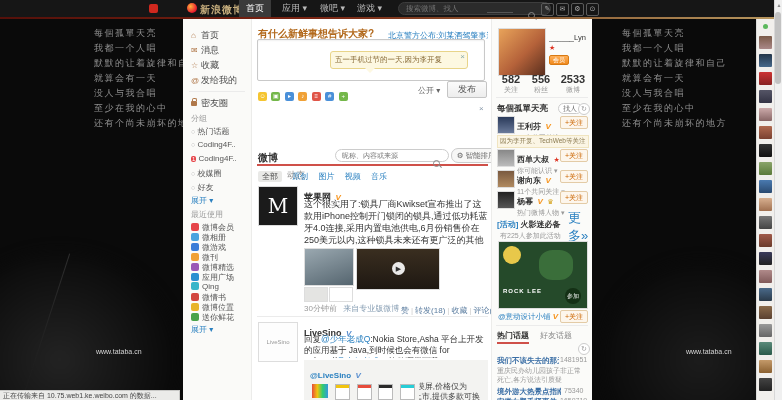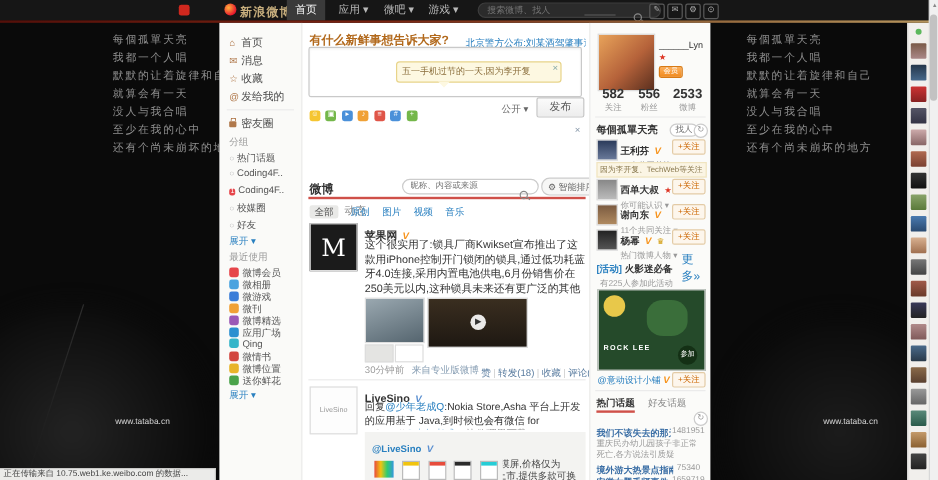--- a/index.html
+++ b/index.html
@@ -334,21 +334,21 @@
     <div class="abs fbtn" style="left:68px;top:151px">+关注</div>
 
     <div class="abs avatar16" style="left:5px;top:172px;background:linear-gradient(#222,#555)"></div>
     <div class="abs" style="left:25px;top:171px">
       <span class="sg-name">杨幂</span>
       <span class="vb" style="color:#f7941d">V</span>
       <span style="color:#d4a017;font-size:7px">♛</span>
       <div class="sg-reason"><span>热门微博人物</span> <span>▾</span></div>
     </div>
     <div class="abs fbtn" style="left:68px;top:172px">+关注</div>
-    <div class="abs blue" style="left:76px;top:190px;font-size:10px">更多»</div>
+    <div class="abs blue" style="left:76px;top:190px;font-size:13px">更多»</div>
 
     <div class="abs" style="left:5px;top:200px;font-size:8px;font-weight:bold">
       <span class="blue">[活动]</span>
       <span style="color:#333">火影迷必备</span>
     </div>
     <div class="abs" style="left:8px;top:212px;font-size:7px;color:#999">有225人参加此活动</div>
     <div class="abs" style="left:6px;top:222px;width:88px;height:66px;background:#254a2a;border:1px solid #ddd;overflow:hidden">
       <div class="abs" style="left:4px;top:4px;width:18px;height:18px;border-radius:50%;background:#e8c84a"></div>
       <div class="abs" style="left:40px;top:8px;width:34px;height:30px;border-radius:40%;background:#3a6e3a"></div>
       <div class="abs" style="left:4px;top:46px;font-size:6px;font-weight:bold;color:#fff;letter-spacing:1px">ROCK LEE</div>

